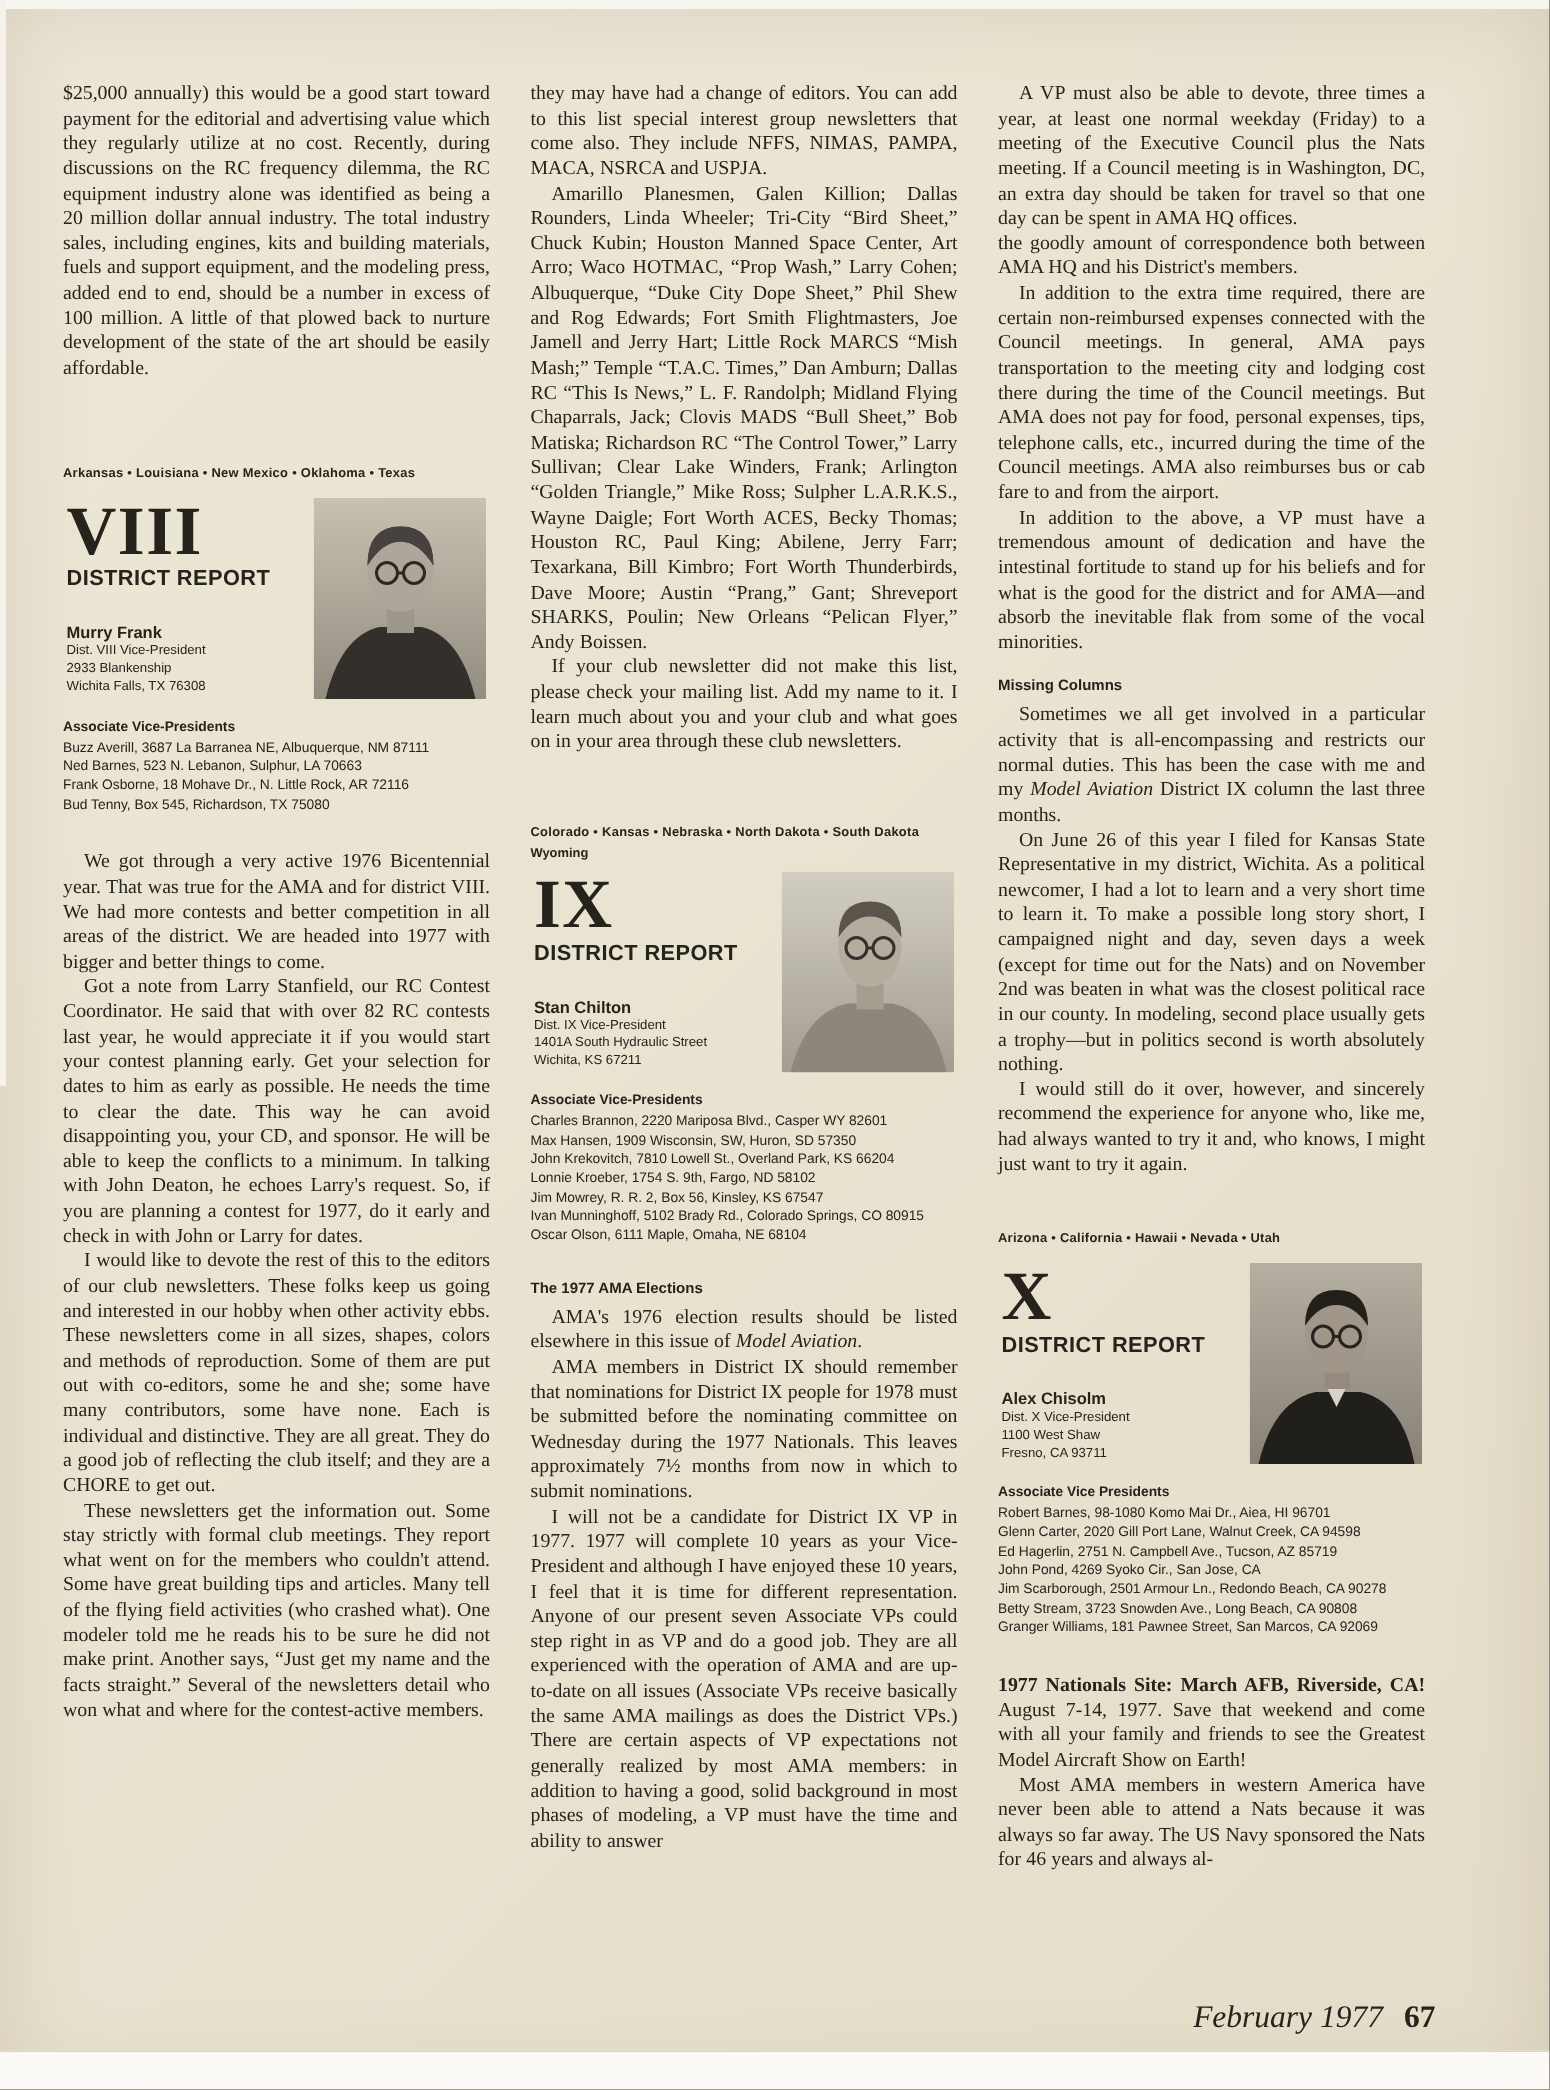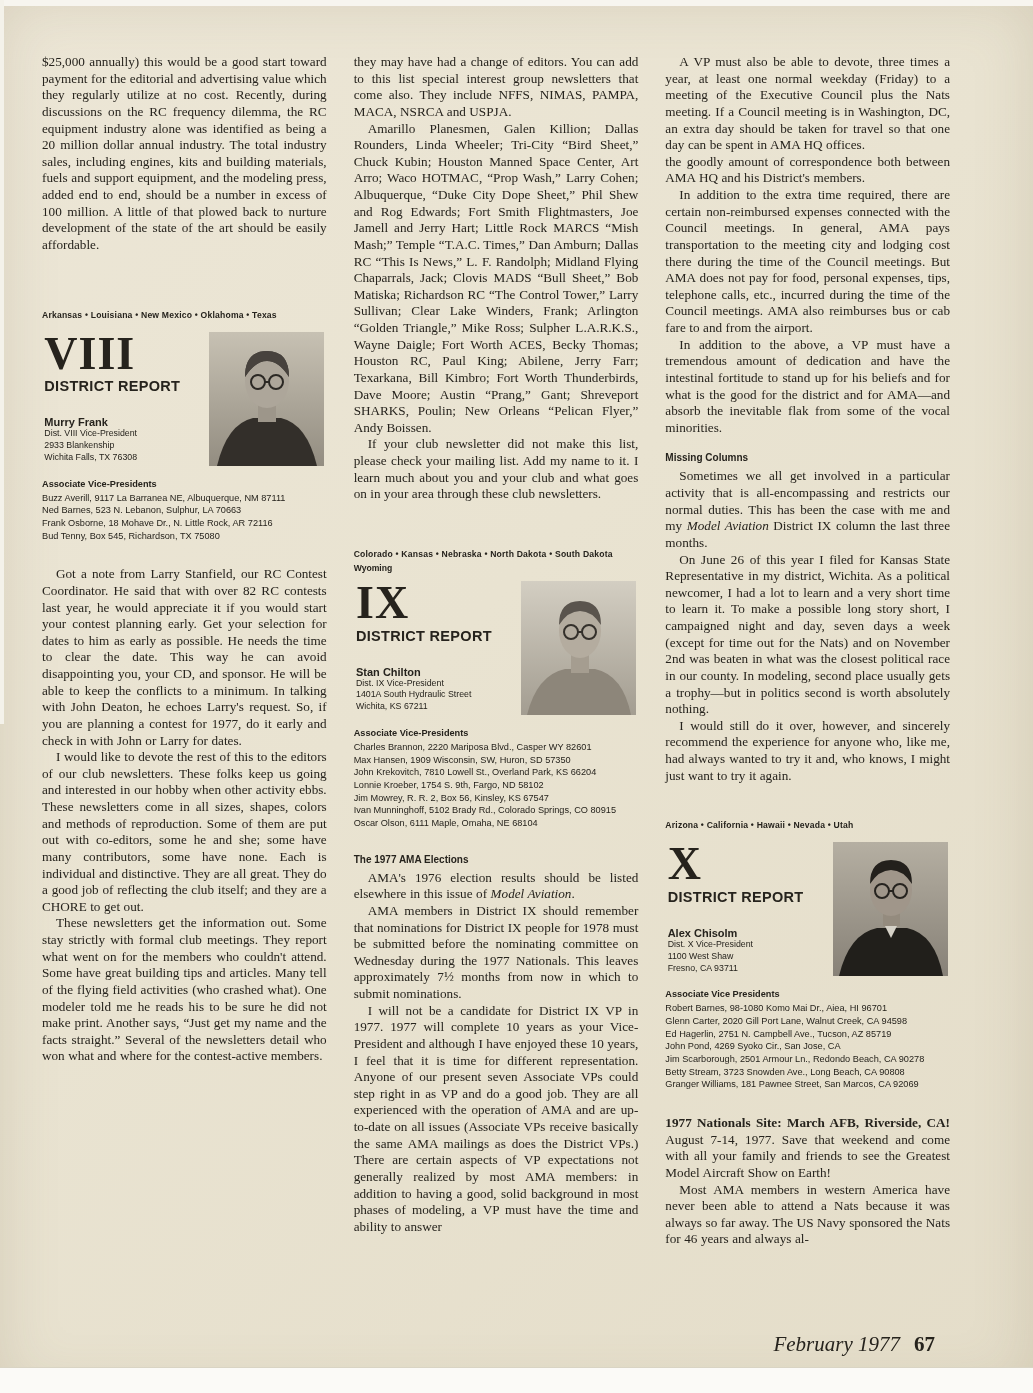--- a/index.html
+++ b/index.html
@@ -97,21 +97,21 @@
     font-family:"Liberation Sans", sans-serif;
     font-size:9.2px;
     line-height:1.38;
   }
 
   .bold-lead { font-weight:bold; }
 
   .footer {
     position:absolute;
     top:1332px;
-    right:98px;
+    right:76px;
     font-size:21px;
     white-space:nowrap;
     font-family:Liberation Serif, serif;
   }
   .footer .issue { font-style:italic; }
   .footer .pagenum { font-weight:bold; margin-left:14px; }
 </style>
 </head>
 <body>
 
@@ -151,26 +151,27 @@
               <path d="M36 45 Q36 19 58 19 Q80 19 80 45 Q70 29 58 29 Q46 29 36 45 Z" fill="#47423d"></path>
               <g stroke="#2b2824" stroke-width="2" fill="none">
                 <circle cx="49" cy="50" r="7"></circle>
                   <circle cx="67" cy="50" r="7"></circle>
                   <line x1="56" y1="50" x2="60" y2="50"></line>
               </g>
             </svg>
           </div>
         </div>
         <div class="avp-heading">Associate Vice-Presidents</div>
-        <div class="avp">Buzz Averill, 9117 La Barranea NE, Albuquerque, NM 87111</div>
+        <div class="avp">Buzz Averill, 3687 La Barranea NE, Albuquerque, NM 87111</div>
         <div class="avp">Ned Barnes, 523 N. Lebanon, Sulphur, LA 70663</div>
         <div class="avp">Frank Osborne, 18 Mohave Dr., N. Little Rock, AR 72116</div>
         <div class="avp">Bud Tenny, Box 545, Richardson, TX 75080</div>
       </div>
 
+      <p class="body indent">We got through a very active 1976 Bicentennial year. That was true for the AMA and for district VIII. We had more contests and better competition in all areas of the district. We are headed into 1977 with bigger and better things to come.</p>
       <p class="body indent">Got a note from Larry Stanfield, our RC Contest Coordinator. He said that with over 82 RC contests last year, he would appreciate it if you would start your contest planning early. Get your selection for dates to him as early as possible. He needs the time to clear the date. This way he can avoid disappointing you, your CD, and sponsor. He will be able to keep the conflicts to a minimum. In talking with John Deaton, he echoes Larry's request. So, if you are planning a contest for 1977, do it early and check in with John or Larry for dates.</p>
       <p class="body indent">I would like to devote the rest of this to the editors of our club newsletters. These folks keep us going and interested in our hobby when other activity ebbs. These newsletters come in all sizes, shapes, colors and methods of reproduction. Some of them are put out with co-editors, some he and she; some have many contributors, some have none. Each is individual and distinctive. They are all great. They do a good job of reflecting the club itself; and they are a CHORE to get out.</p>
       <p class="body indent">These newsletters get the information out. Some stay strictly with formal club meetings. They report what went on for the members who couldn't attend. Some have great building tips and articles. Many tell of the flying field activities (who crashed what). One modeler told me he reads his to be sure he did not make print. Another says, “Just get my name and the facts straight.” Several of the newsletters detail who won what and where for the contest-active members.</p>
     </div>
 
     <div class="col">
       <p class="body">they may have had a change of editors. You can add to this list special interest group newsletters that come also. They include NFFS, NIMAS, PAMPA, MACA, NSRCA and USPJA.</p>
       <p class="body indent">Amarillo Planesmen, Galen Killion; Dallas Rounders, Linda Wheeler; Tri-City “Bird Sheet,” Chuck Kubin; Houston Manned Space Center, Art Arro; Waco HOTMAC, “Prop Wash,” Larry Cohen; Albuquerque, “Duke City Dope Sheet,” Phil Shew and Rog Edwards; Fort Smith Flightmasters, Joe Jamell and Jerry Hart; Little Rock MARCS “Mish Mash;” Temple “T.A.C. Times,” Dan Amburn; Dallas RC “This Is News,” L. F. Randolph; Midland Flying Chaparrals, Jack; Clovis MADS “Bull Sheet,” Bob Matiska; Richardson RC “The Control Tower,” Larry Sullivan; Clear Lake Winders, Frank; Arlington “Golden Triangle,” Mike Ross; Sulpher L.A.R.K.S., Wayne Daigle; Fort Worth ACES, Becky Thomas; Houston RC, Paul King; Abilene, Jerry Farr; Texarkana, Bill Kimbro; Fort Worth Thunderbirds, Dave Moore; Austin “Prang,” Gant; Shreveport SHARKS, Poulin; New Orleans “Pelican Flyer,” Andy Boissen.</p>
       <p class="body indent">If your club newsletter did not make this list, please check your mailing list. Add my name to it. I learn much about you and your club and what goes on in your area through these club newsletters.</p>
 

